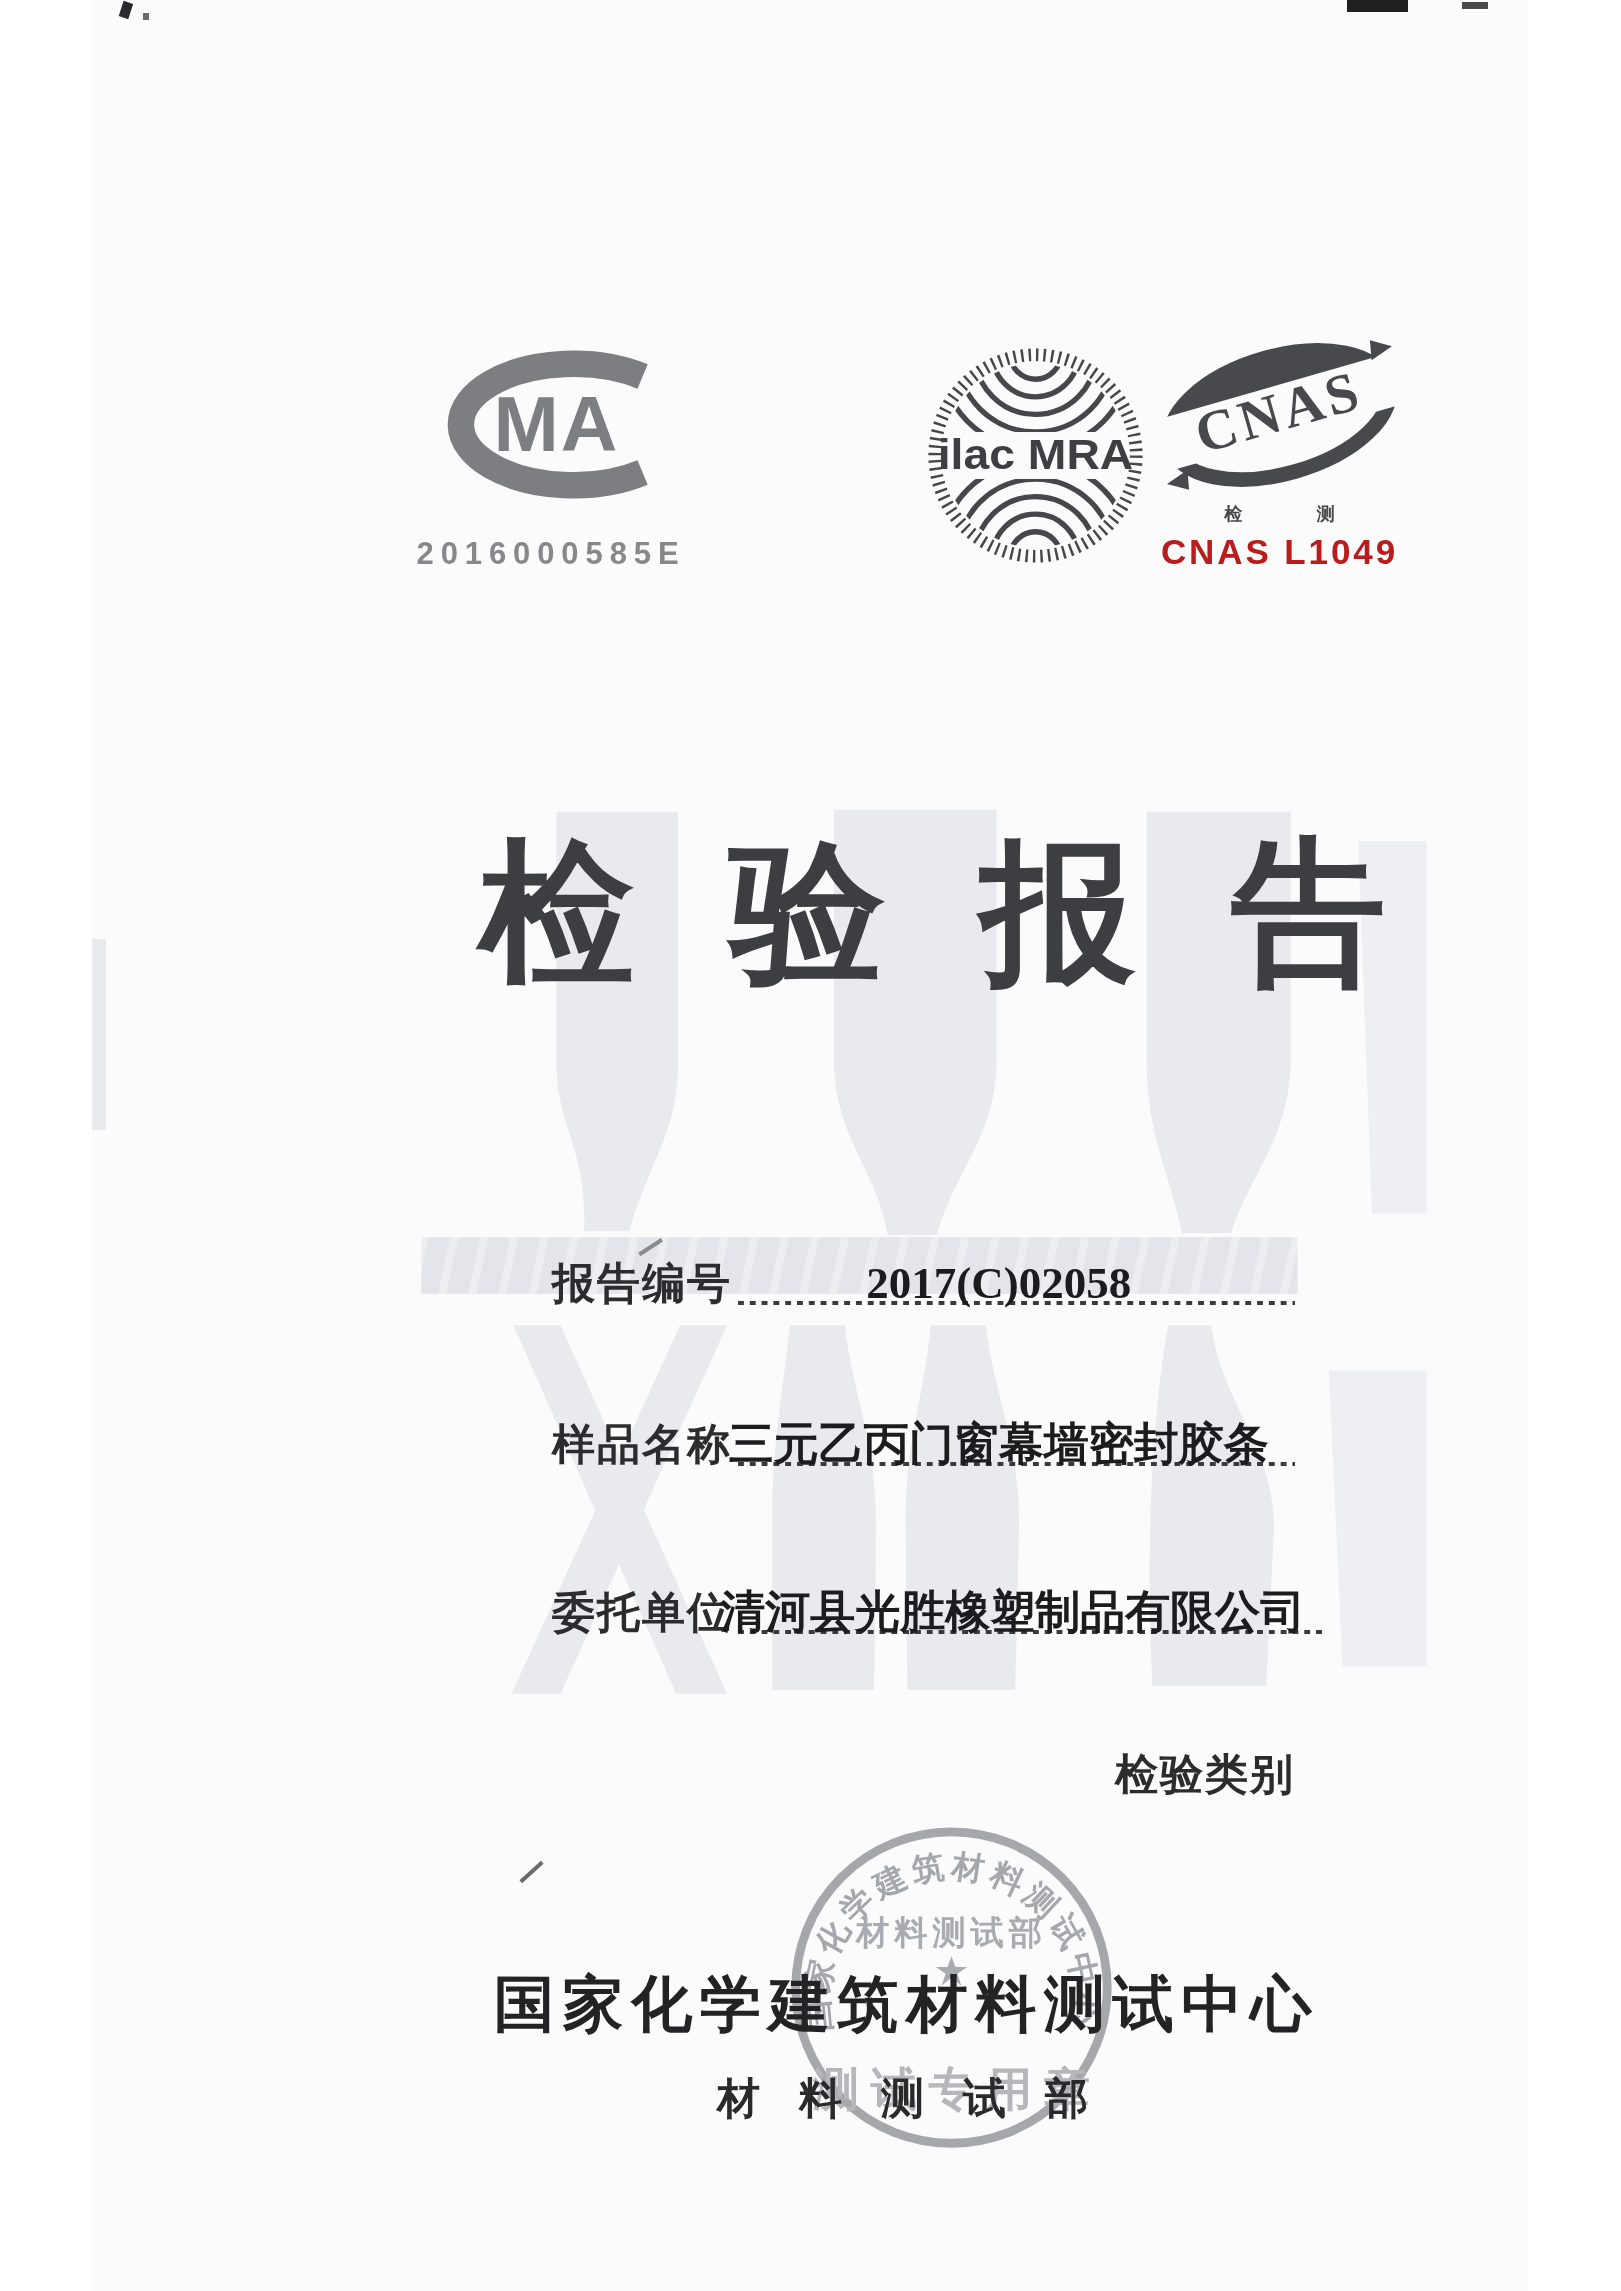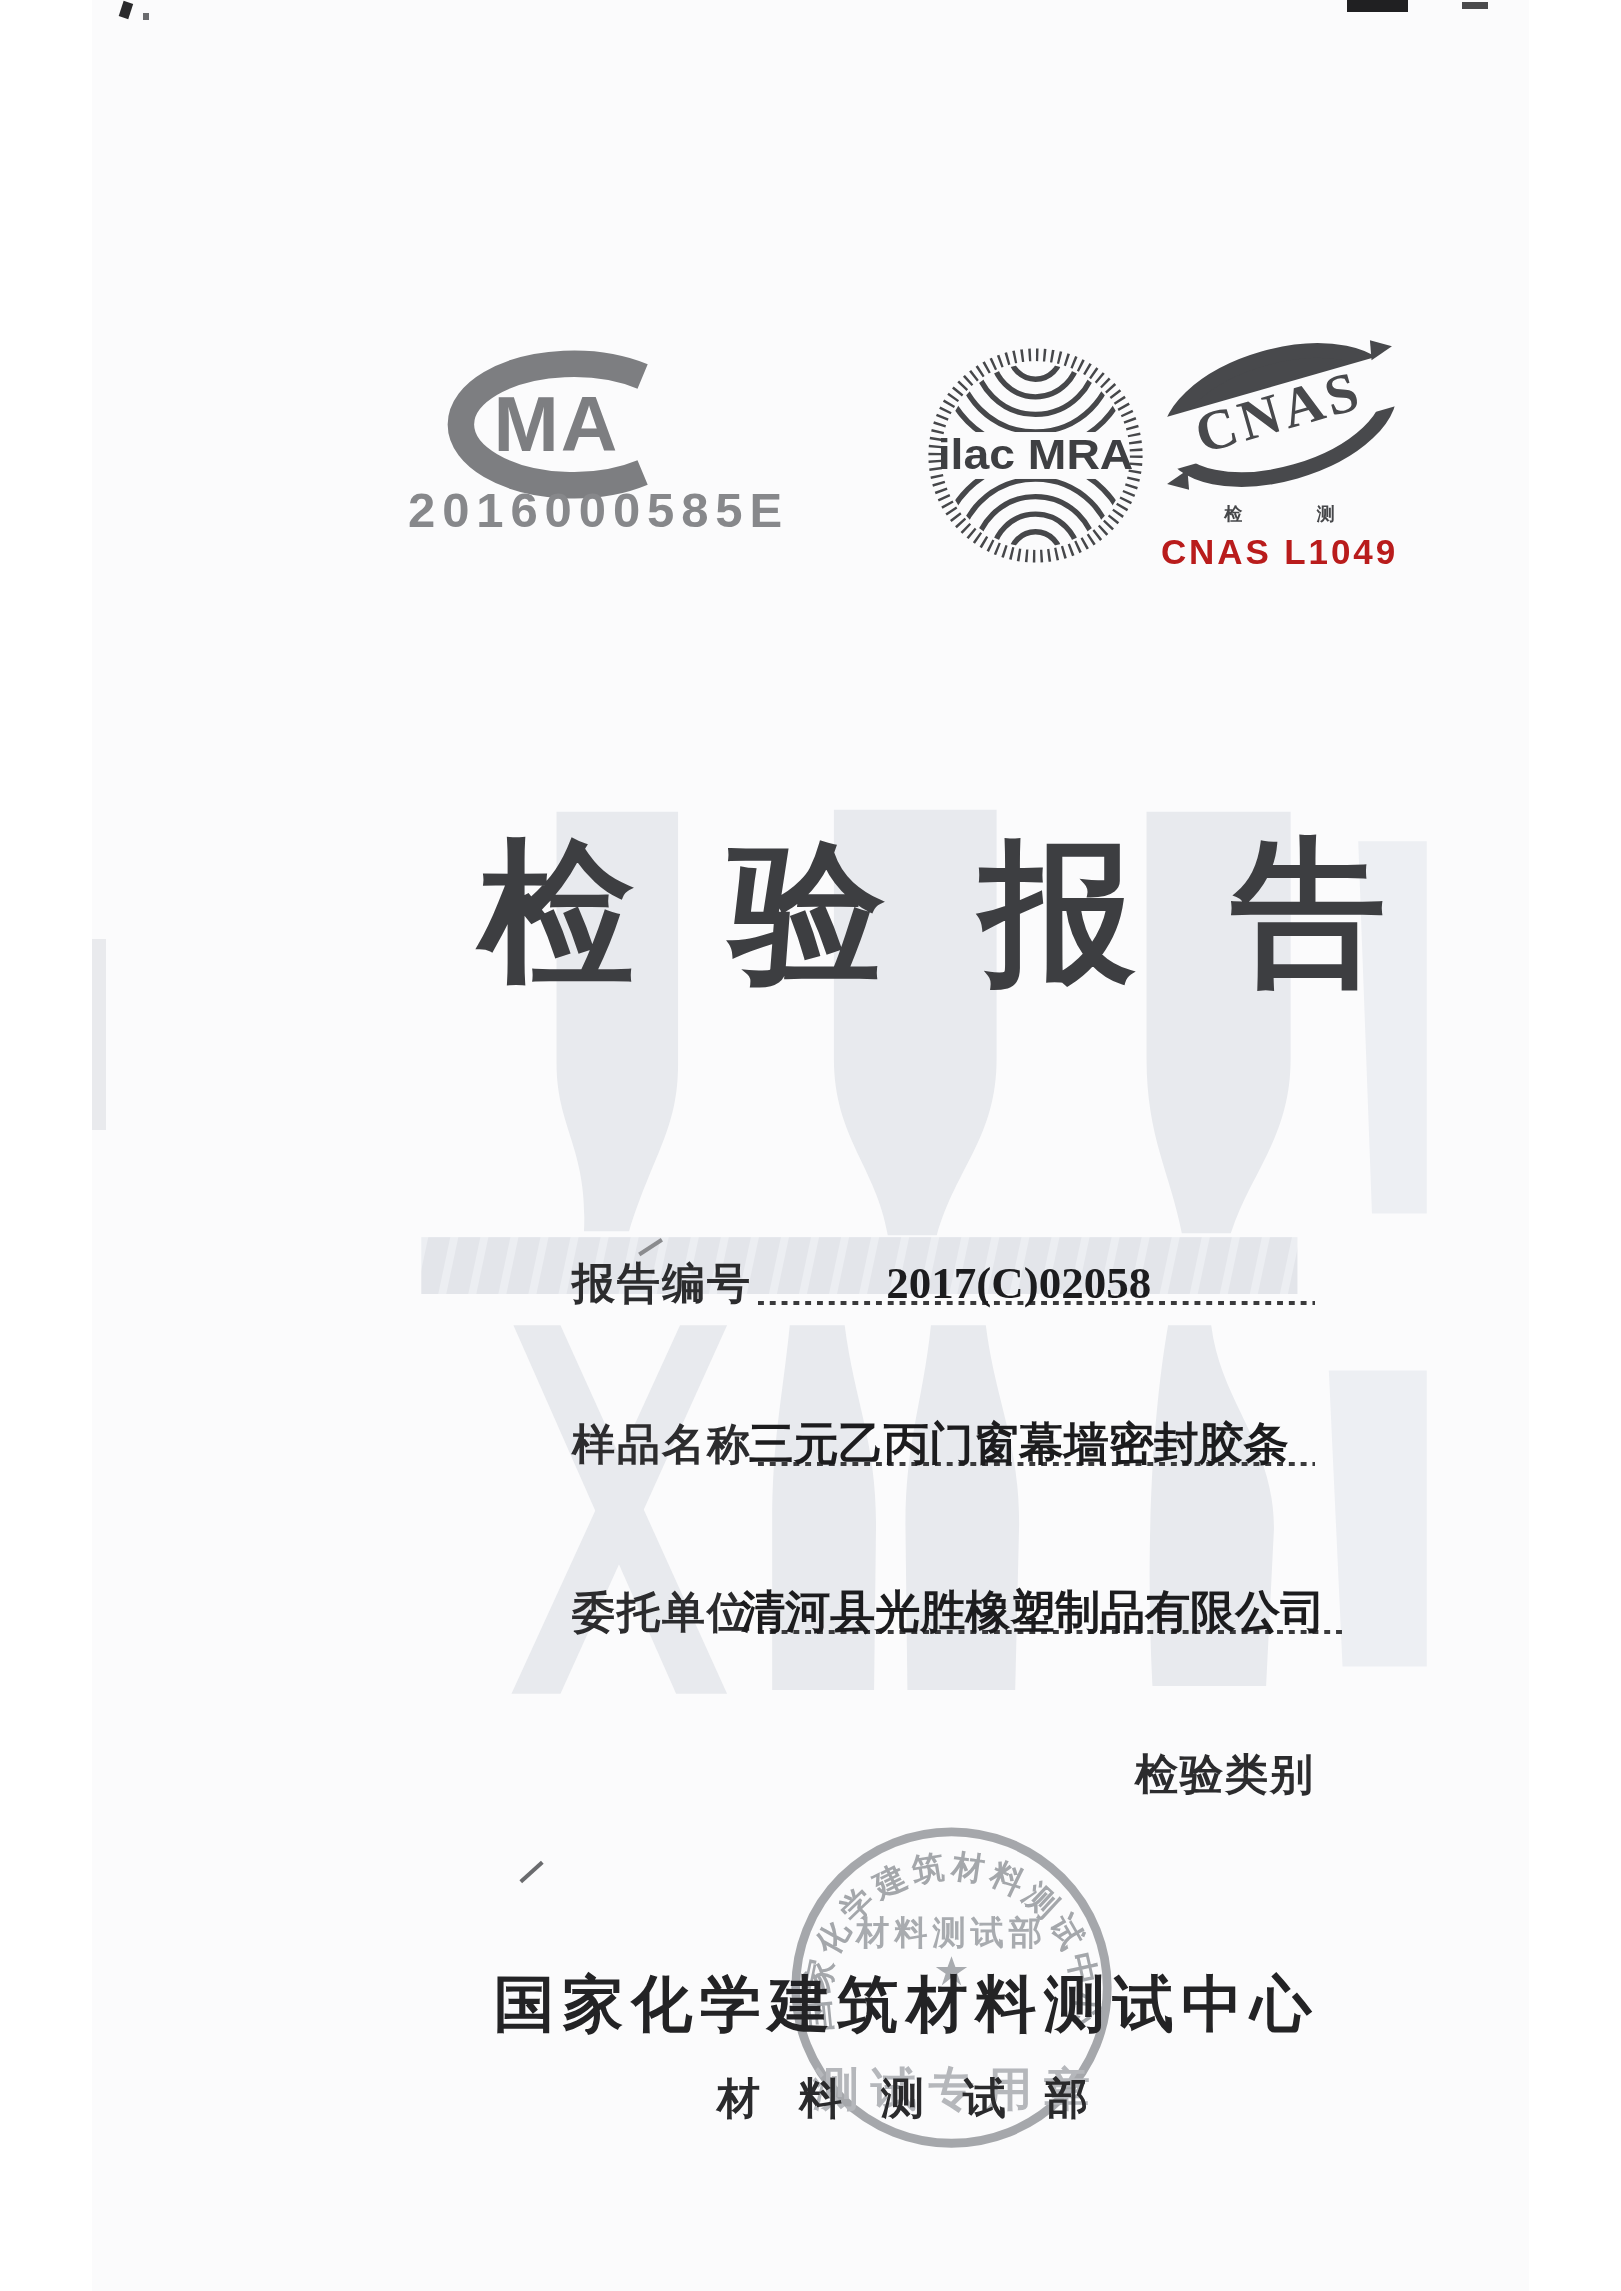--- a/index.html
+++ b/index.html
@@ -5,37 +5,37 @@
   html,body{margin:0;padding:0;background:#ffffff;}
   .page{
     position:relative;width:1437px;height:2292px;margin:0 auto;
     background:#fbfbfc;overflow:hidden;
     font-family:"Liberation Serif","DejaVu Serif",serif;color:#1e1e20;
   }
   
   .watermark{position:absolute;left:0;top:0;width:1621px;height:2292px;z-index:0;}
   
   .cma-box{position:absolute;left:337px;top:349px;width:243px;height:152px;z-index:2;}
-  .cma-number{position:absolute;left:316px;top:482px;width:286px;text-align:center;
+  .cma-number{position:absolute;left:316px;top:536px;width:286px;text-align:center;
     font-family:"Liberation Sans","DejaVu Sans",sans-serif;font-weight:700;
-    font-size:49px;letter-spacing:6.9px;color:#87888b;z-index:2;}
+    font-size:31px;letter-spacing:6.9px;color:#87888b;z-index:2;}
   .ilac-box{position:absolute;left:832px;top:344px;width:223px;height:223px;z-index:2;}
   .cnas-box{position:absolute;left:1064px;top:329px;width:247px;height:174px;z-index:2;}
   .cnas-caption{position:absolute;left:1064px;top:502px;width:247px;text-align:center;
     font-size:18px;font-weight:700;color:#46474a;letter-spacing:35px;padding-left:35px;
     box-sizing:border-box;z-index:2;}
   .cnas-code{position:absolute;left:1064px;top:532px;width:247px;text-align:center;
     font-family:"Liberation Sans","DejaVu Sans",sans-serif;
     font-size:35px;font-weight:700;color:#b91c1c;letter-spacing:2.9px;z-index:2;}
   
   .report-title{position:absolute;left:387px;top:829px;width:907px;height:191px;
     display:flex;justify-content:space-between;align-items:flex-start;
     font-size:155px;font-weight:700;color:#3d3e41;line-height:1.1;z-index:3;}
   
-  .frow{position:absolute;left:480px;width:743px;height:47px;display:flex;
+  .frow{position:absolute;left:460px;width:743px;height:47px;display:flex;
     align-items:flex-end;z-index:3;}
   .flabel{font-size:43px;line-height:1.0;color:#2c2c2e;font-weight:600;
     letter-spacing:2px;white-space:nowrap;flex:0 0 auto;}
   .fline{flex:1 1 auto;margin-left:5.9px;height:47px;display:flex;align-items:flex-end;
     justify-content:center;
     background-image:repeating-linear-gradient(90deg,#3a3a3c 0 5.9px,rgba(0,0,0,0) 5.9px 11.8px);
     background-repeat:repeat-x;background-position:0 100%;background-size:11.8px 3.9px;}
   .fvalue{font-size:45px;font-weight:700;line-height:1.05;color:#1c1c1e;
     white-space:nowrap;transform:translate(-17.6px,2px);}
   .row1{top:1258px;} .row2{top:1419px;} .row3{top:1587px;} .row4{top:1753px;flex-direction:column;}

